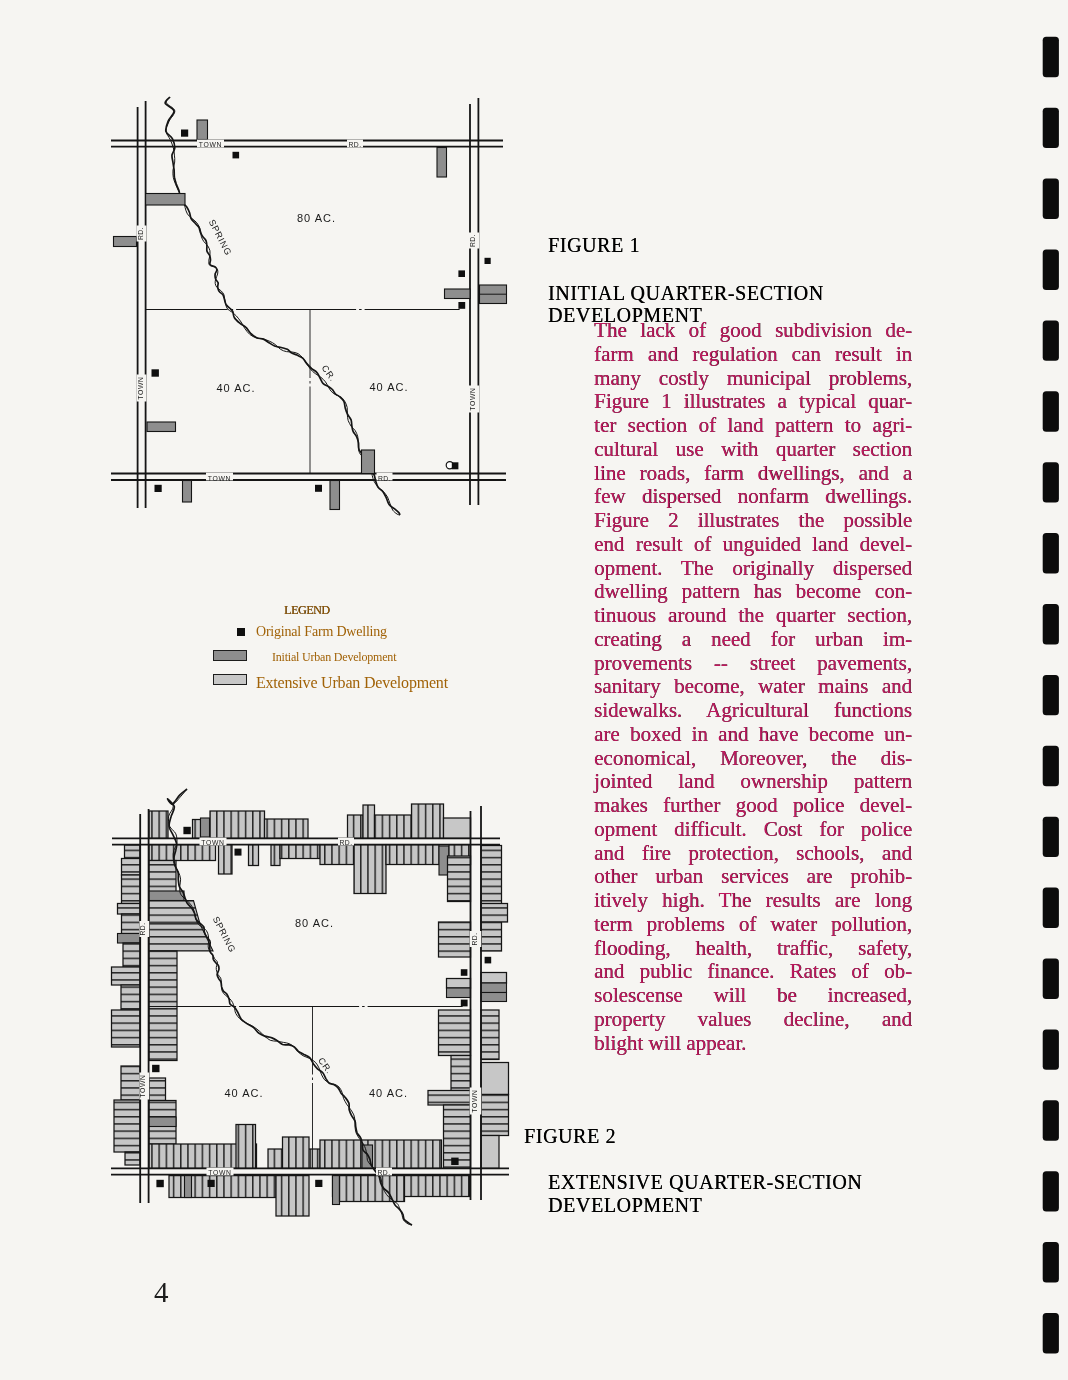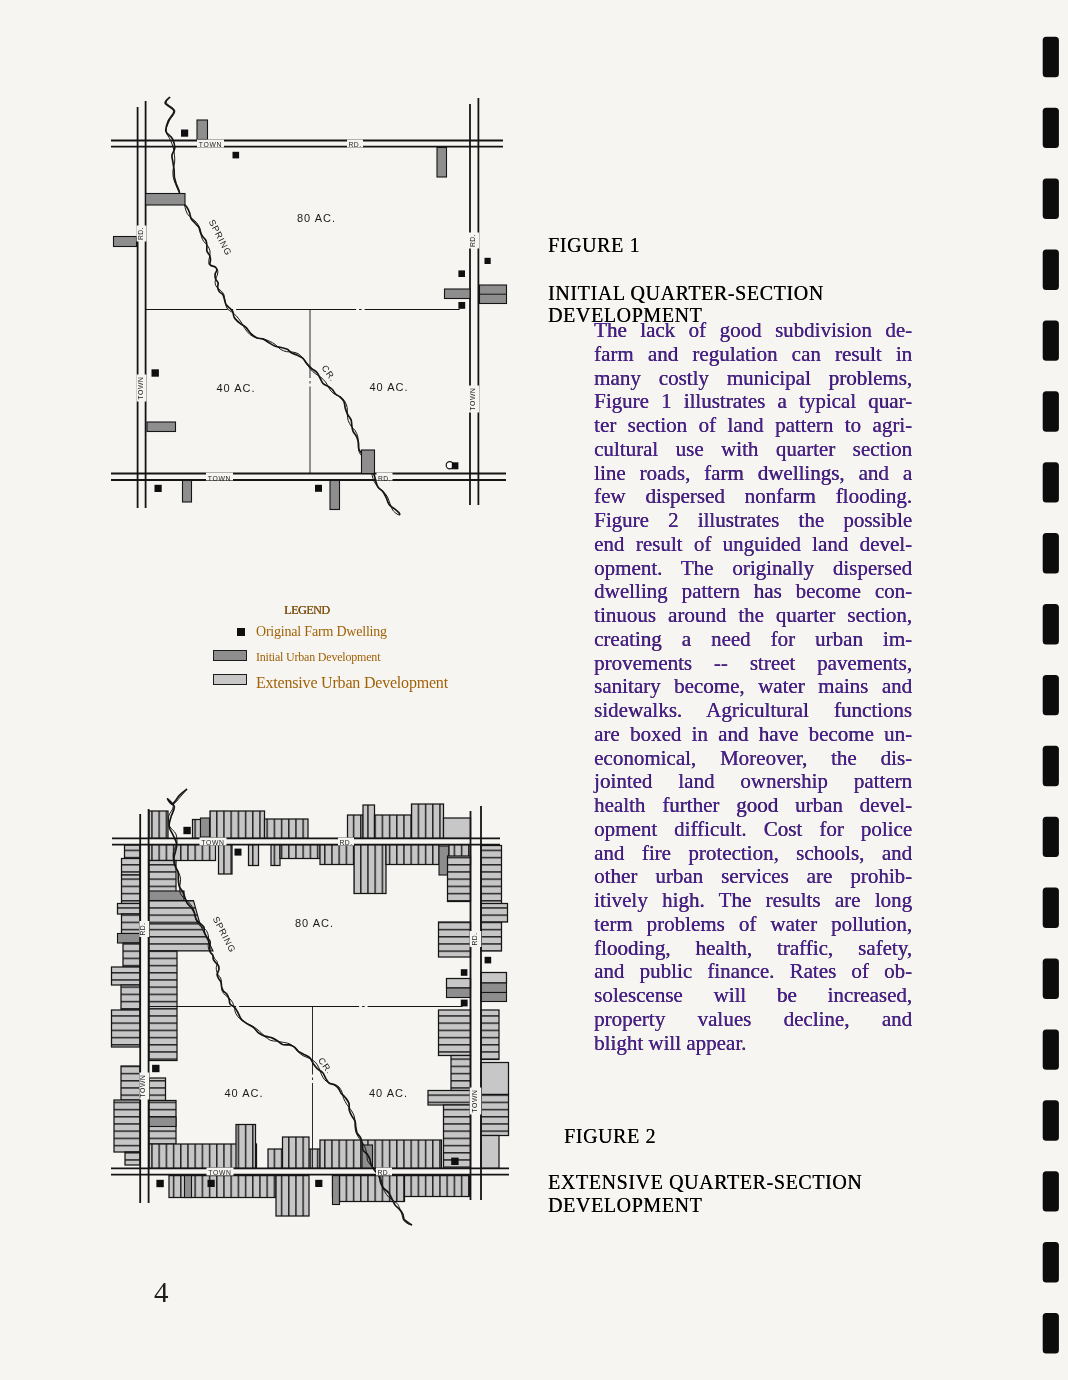--- a/index.html
+++ b/index.html
@@ -1,20 +1,20 @@
 <!DOCTYPE html>
 <html><head>
 <meta charset="utf-8">
 <style>
   html,body { margin:0; padding:0; }
   body { width:1068px; height:1380px; position:relative; background:#f6f5f2;
          font-family:"Liberation Serif", serif; overflow:hidden; }
   .h { position:absolute; font-size:20px; color:#000000; letter-spacing:0.6px; line-height:22px; white-space:nowrap; text-shadow:0.3px 0 0 #1c1c1c;margin-top:39px; }
   .bodytext { position:absolute; left:594px; top:319px; width:318px;
-               font-size:21px; line-height:23.75px; color:#4c1d95;
+               font-size:21px; line-height:23.75px; color:#be185d;
                text-shadow:0.3px 0 0 #1c1c1c; }
   .bodytext div { text-align:justify; text-align-last:justify; white-space:normal; }
   .bodytext div.last { text-align-last:left; }
   .legend { position:absolute; color:#a16207; }
 </style>
 </head>
 <body>
 
 <div style="position:absolute;inset:0;background:#f6f5f2"></div>
 <svg width="1068" height="1380" viewBox="0 0 1068 1380" style="position:absolute;left:0;top:0">
@@ -385,57 +385,57 @@
 <div class="h" style="left:548px;top:244px;line-height:21.5px">INITIAL QUARTER-SECTION<br>DEVELOPMENT</div>
 
 <div class="bodytext">
 <div>The lack of good subdivision de-</div>
 <div>farm and regulation can result in</div>
 <div>many costly municipal problems,</div>
 <div>Figure 1 illustrates a typical quar-</div>
 <div>ter section of land pattern to agri-</div>
 <div>cultural use with quarter section</div>
 <div>line roads, farm dwellings, and a</div>
-<div>few dispersed nonfarm flooding.</div>
+<div>few dispersed nonfarm dwellings.</div>
 <div>Figure 2 illustrates the possible</div>
 <div>end result of unguided land devel-</div>
 <div>opment.  The originally dispersed</div>
 <div>dwelling pattern has become con-</div>
 <div>tinuous around the quarter section,</div>
 <div>creating a need for urban im-</div>
 <div>provements -- street pavements,</div>
 <div>sanitary become, water mains and</div>
 <div>sidewalks.  Agricultural functions</div>
 <div>are boxed in and have become un-</div>
 <div>economical,  Moreover, the dis-</div>
 <div>jointed land ownership pattern</div>
-<div>health further good urban devel-</div>
+<div>makes further good police devel-</div>
 <div>opment difficult.  Cost for police</div>
 <div>and fire protection, schools, and</div>
 <div>other urban services are prohib-</div>
 <div>itively high.  The results are long</div>
 <div>term problems of water pollution,</div>
 <div>flooding, health, traffic, safety,</div>
 <div>and public finance.  Rates of ob-</div>
 <div>solescense will be increased,</div>
 <div>property values decline, and</div>
 <div class="last">blight will appear.</div>
 </div>
 
-<div class="h" style="left:564px;top:1086px">FIGURE 2</div>
+<div class="h" style="left:524px;top:1086px">FIGURE 2</div>
 
 <div class="h" style="left:548px;top:1132px;line-height:23px">EXTENSIVE QUARTER-SECTION<br>DEVELOPMENT</div>
 
 <div class="legend" style="left:284px;top:603px;font-size:12px;letter-spacing:-0.4px;text-shadow:0.3px 0 0 #1c1c1c">LEGEND</div>
 
 <div class="legend" style="left:237px;top:628px;width:8px;height:8px;background:#0f0f0f"></div>
 
 <div class="legend" style="left:256px;top:624px;font-size:14px;letter-spacing:-0.2px">Original Farm Dwelling</div>
 
 <div class="legend" style="left:213px;top:650px;width:32px;height:9px;background:#8e8e8e;border:1px solid #1d1d1d"></div>
 
-<div class="legend" style="left:256px;top:649.5px;font-size:12px;letter-spacing:-0.2px">Initial Urban Development</div>
+<div class="legend" style="left:272px;top:649.5px;font-size:12px;letter-spacing:-0.2px">Initial Urban Development</div>
 
 <div class="legend" style="left:213px;top:674px;width:32px;height:9px;background:#c7c7c7;border:1px solid #1d1d1d"></div>
 
 <div class="legend" style="left:256px;top:673.5px;font-size:16px;letter-spacing:-0.2px">Extensive Urban Development</div>
 
 <div style="position:absolute;left:154px;top:1276px;font-size:29px;color:#1c1c1c">4</div>
 
 </body></html>

